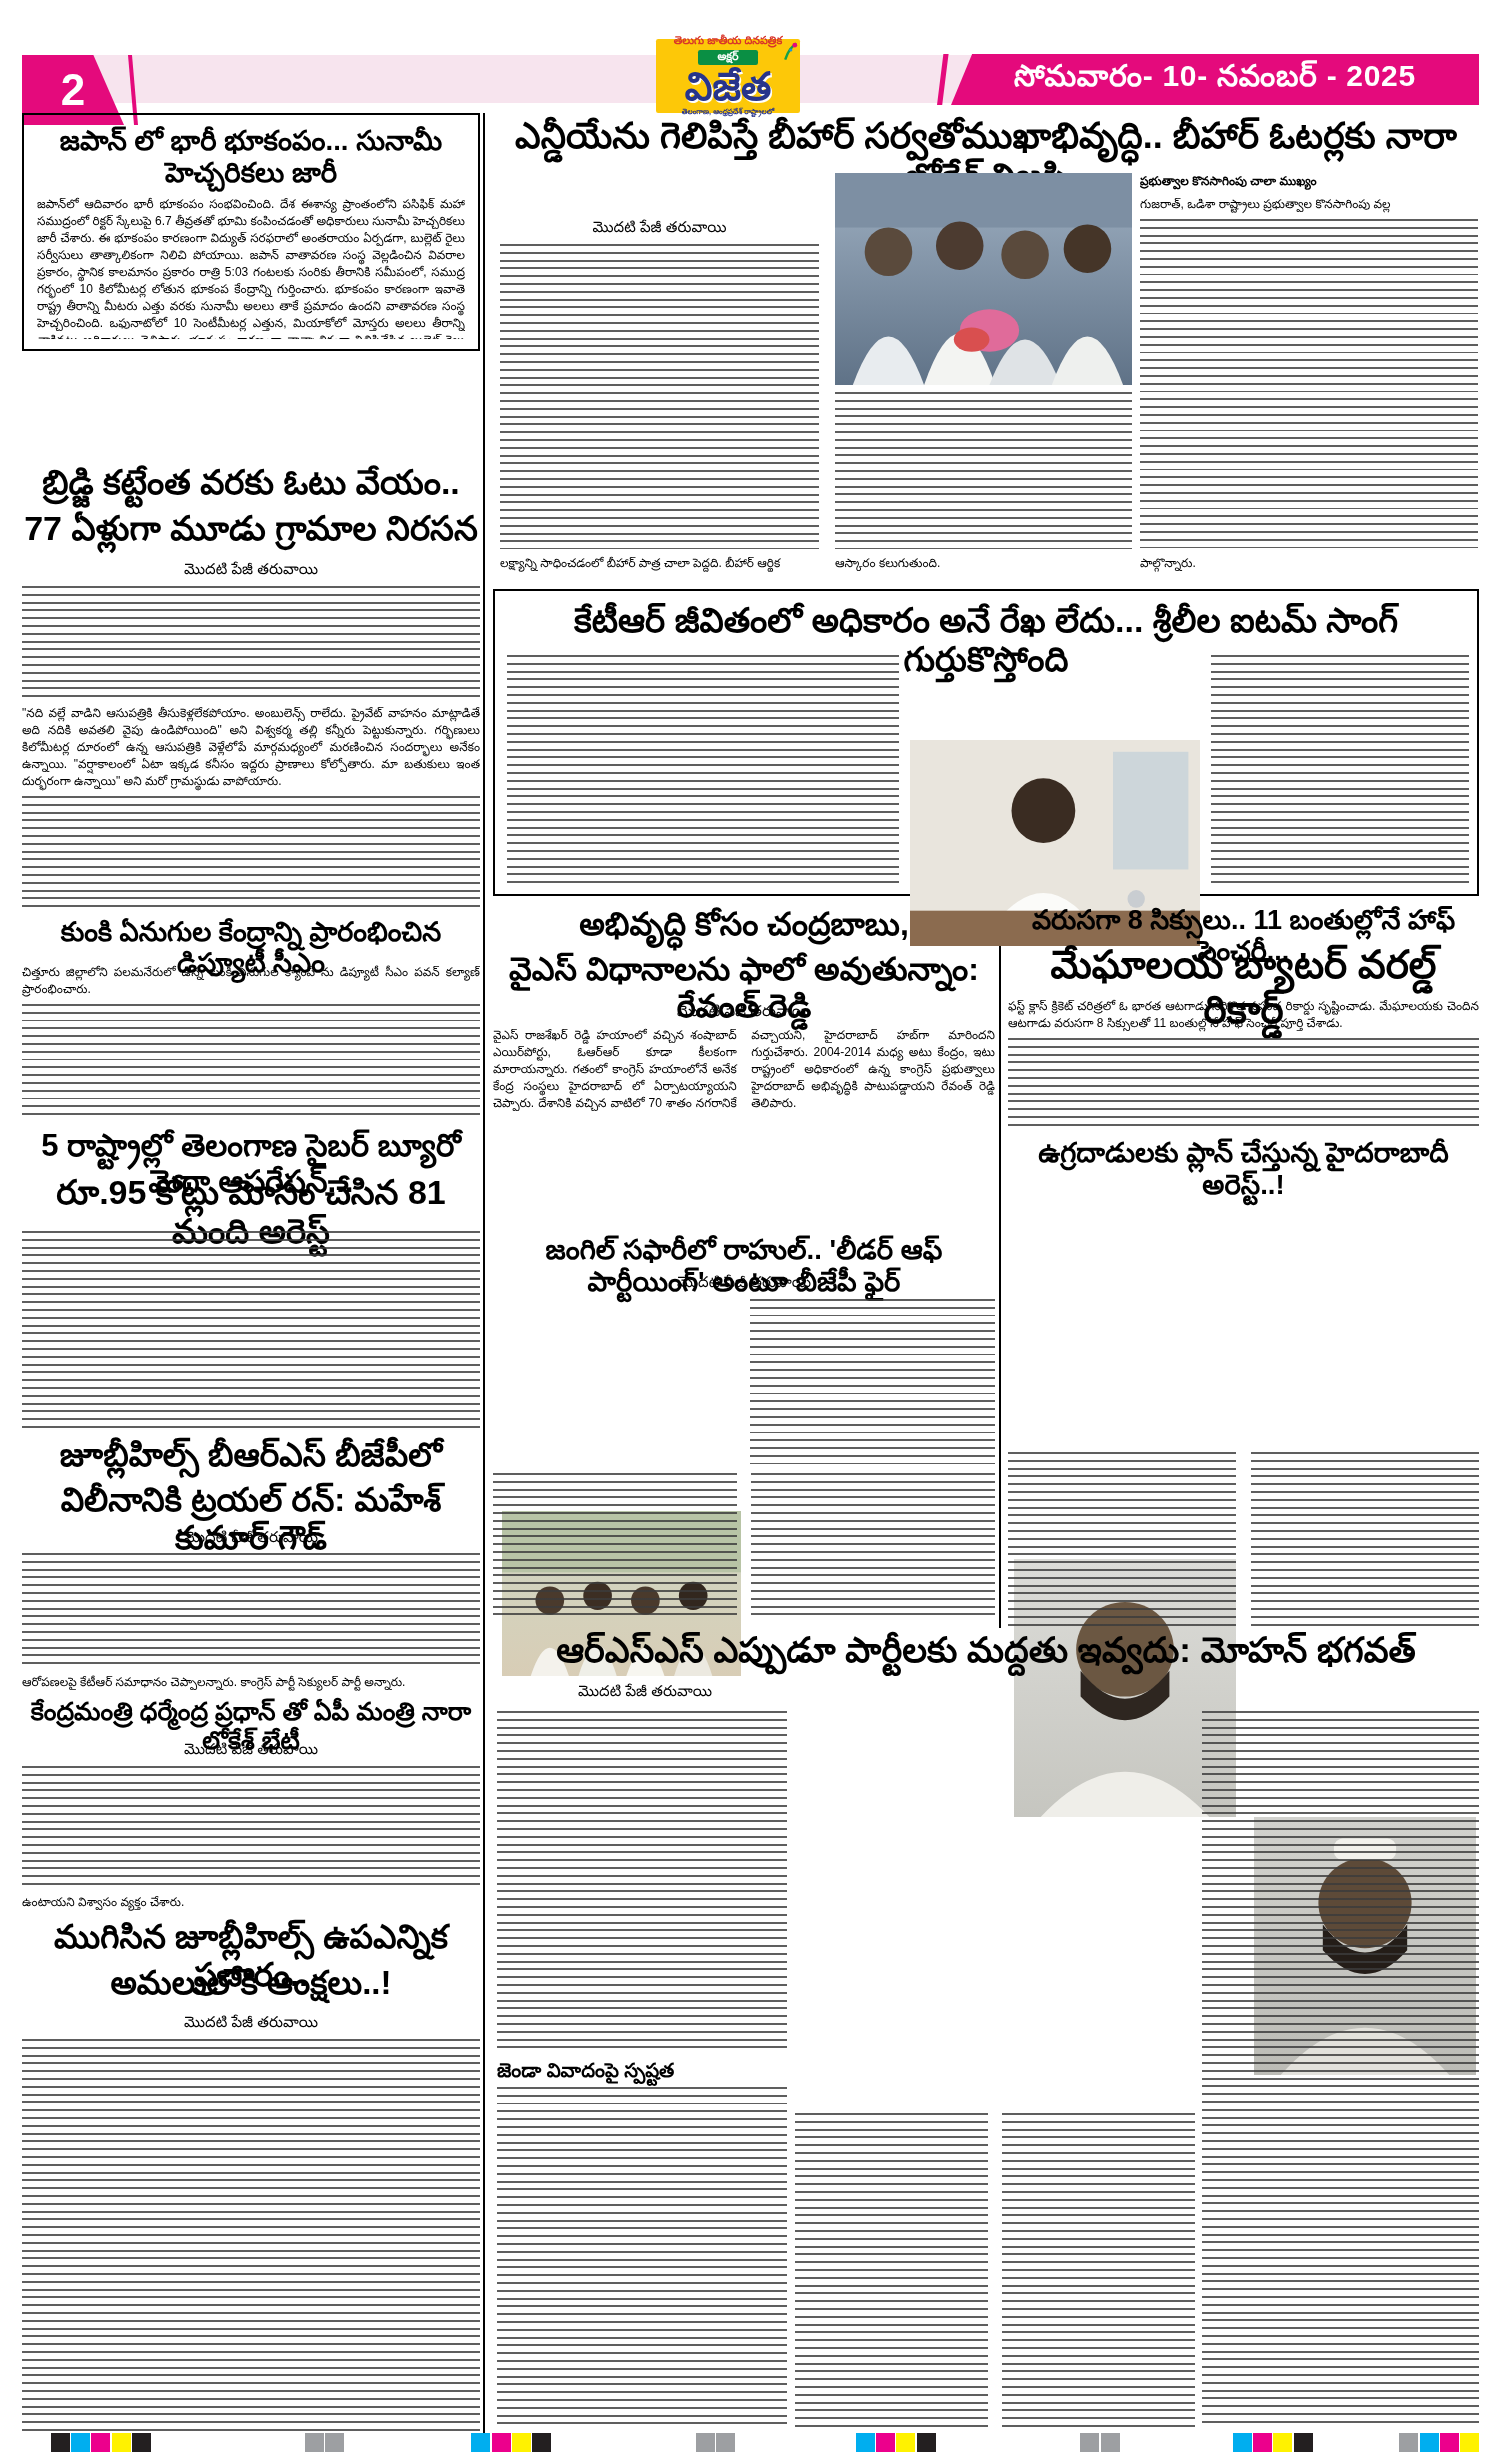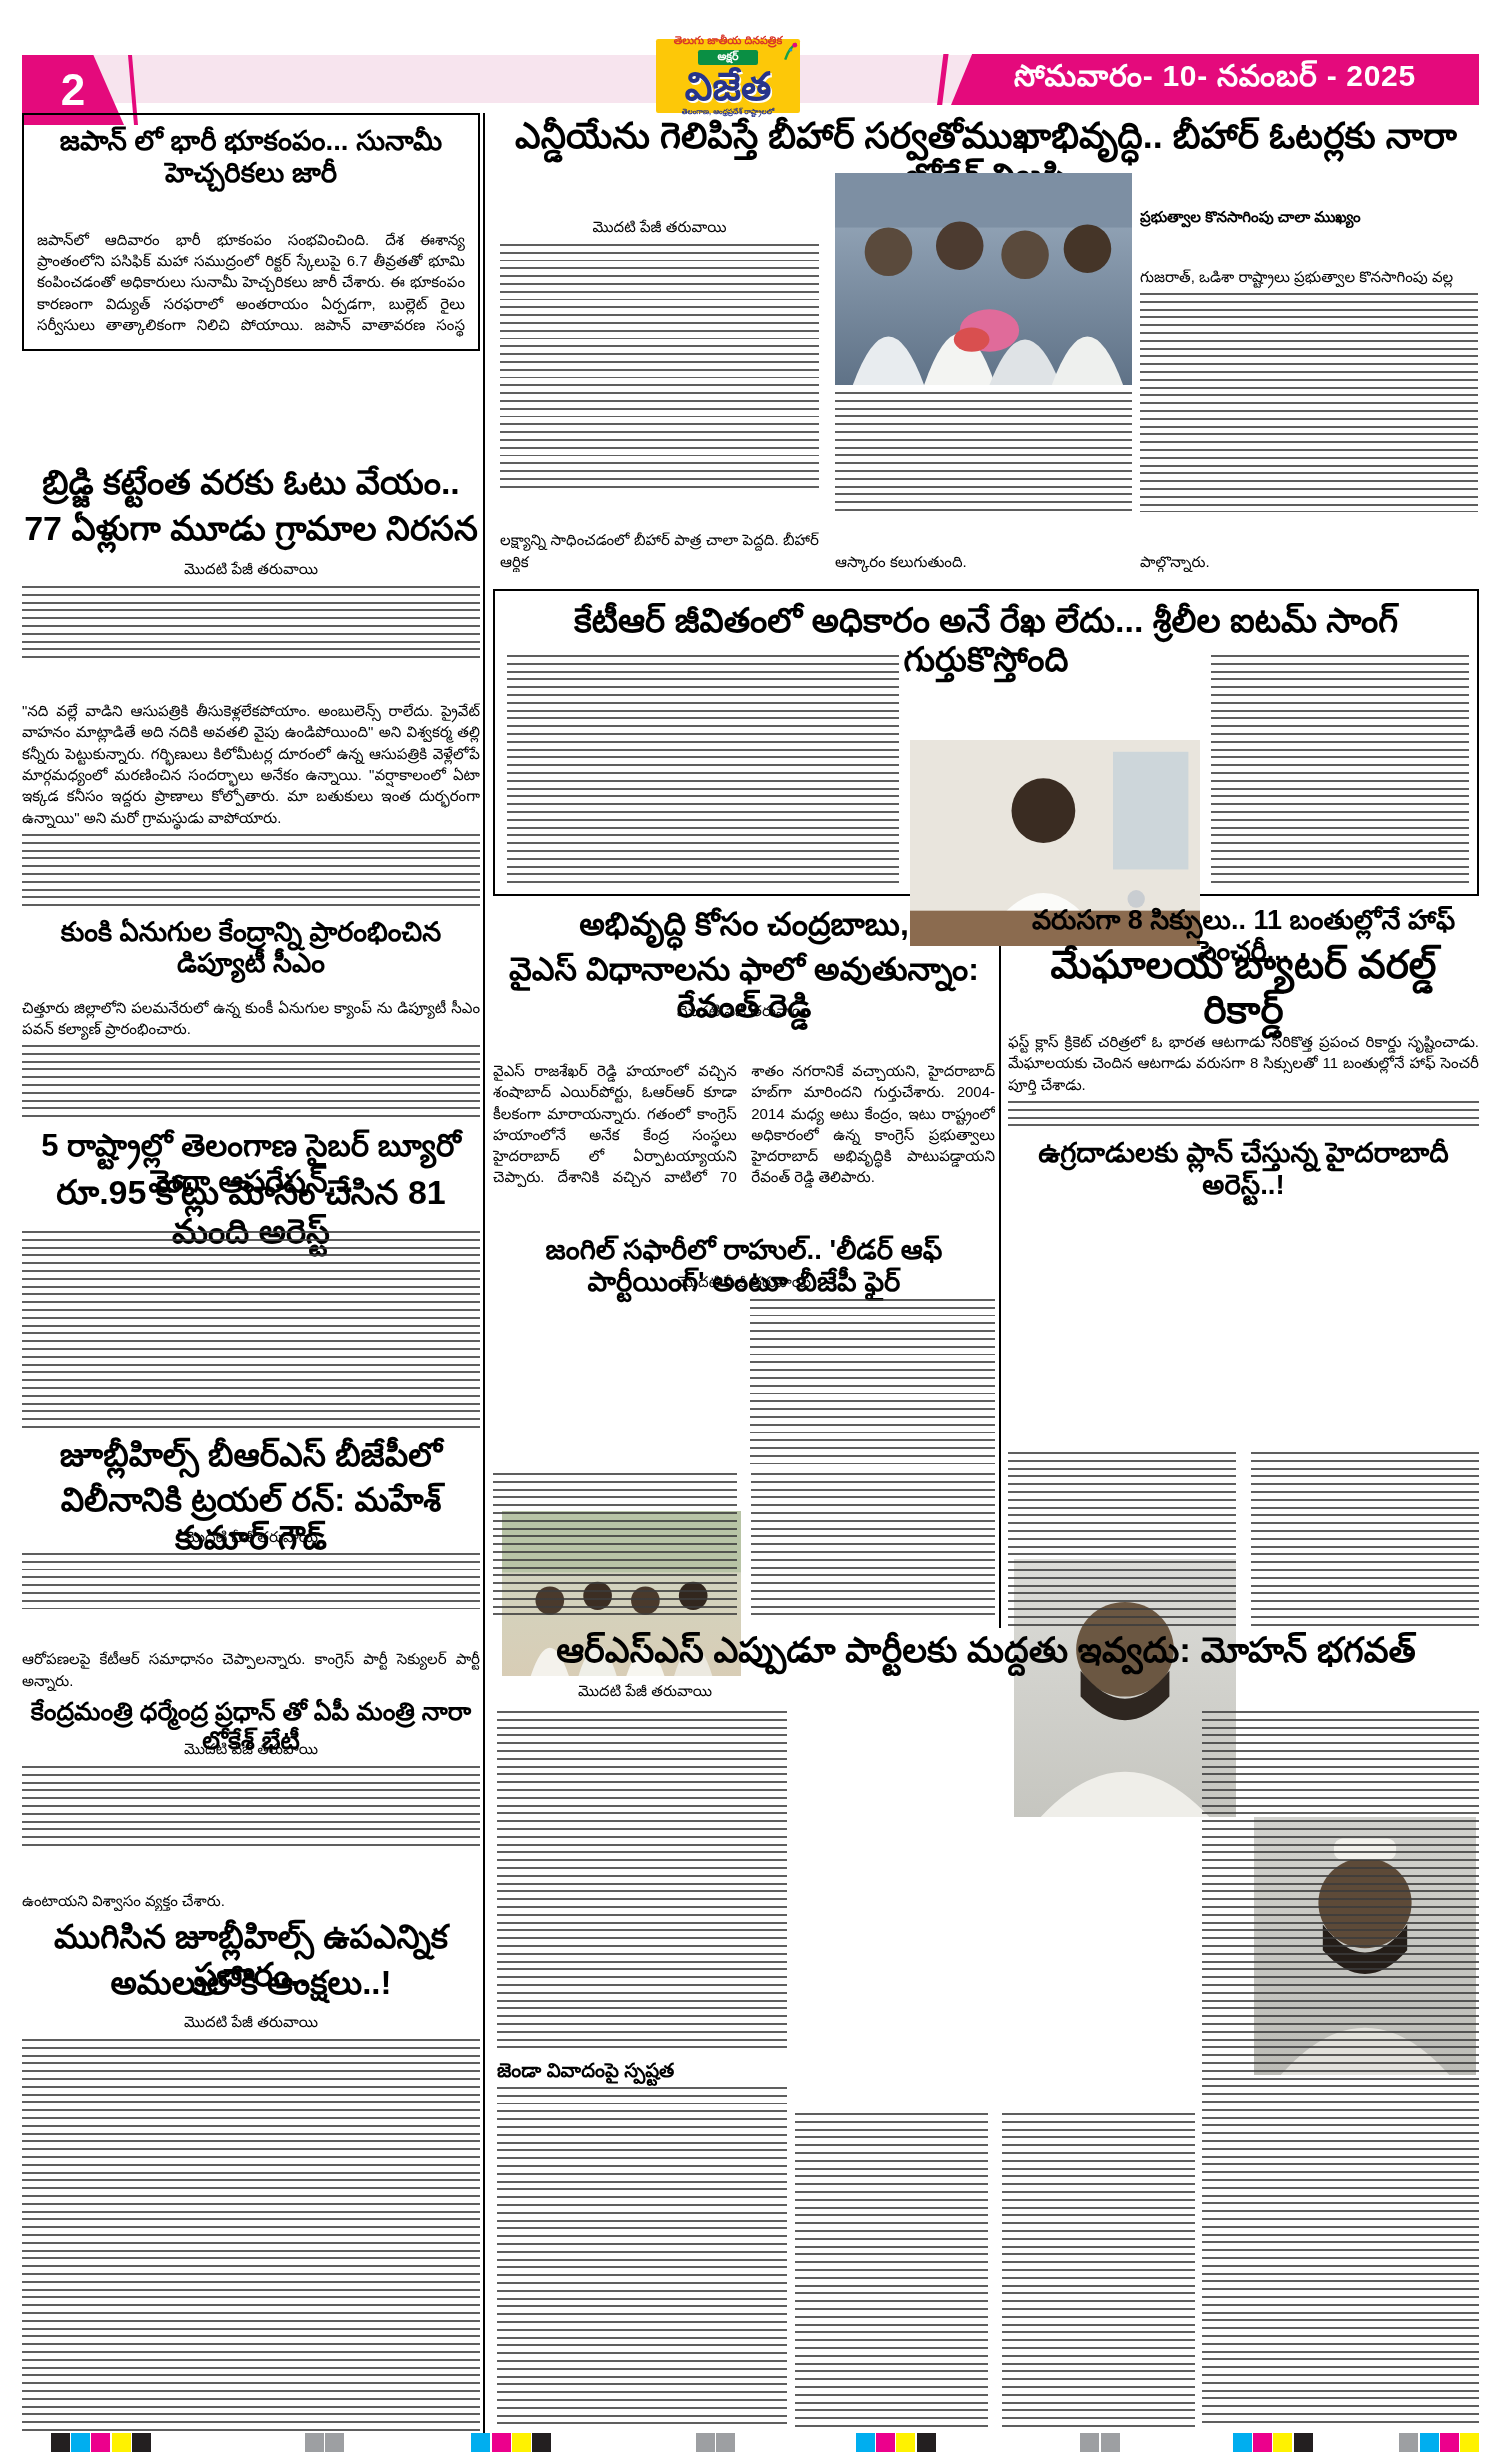--- a/index.html
+++ b/index.html
@@ -15,21 +15,21 @@
   .datebox{display:flex;align-items:center;justify-content:center;font-size:30px;font-weight:700;letter-spacing:0.7px;}
   .logo{background:#fdc808;display:flex;flex-direction:column;align-items:center;justify-content:center;
         text-align:center;gap:1.5px;border-radius:2.2px;}
   .logo .t1{font-size:11px;color:#d8342a;font-weight:700;}
   .logo .badge{background:#0a8f44;color:#fff;font-size:11px;font-weight:700;padding:0 19px;border-radius:2.2px;}
   .logo .title{font-size:39px;font-weight:700;color:#27348b;line-height:1;text-shadow:1.5px 1.5px 0 #fff;}
   .logo .t2{font-size:7.3px;color:#27348b;font-weight:700;}
   
   .hl{font-weight:700;text-align:center;line-height:1.15;}
   .cont{font-size:15px;text-align:center;}
-  .bodytext{font-size:15px;line-height:1.42;text-align:justify;margin-top:33px;}
+  .bodytext{font-size:12px;line-height:1.42;text-align:justify;}
   .lead{font-weight:700;}
   .box{border:2.9px solid #000;}
   .vrule{background:#000;}
   .colblock{display:flex;flex-direction:column;gap:5.8px;overflow:hidden;}
   .fill{flex:1 1 auto;min-height:0;opacity:.82;
         background:repeating-linear-gradient(180deg,#3b3b3b 0 1.9px,transparent 1.9px 7.8px);}
   .fillrow{display:flex;gap:14.5px;}
   .fillrow .fill{width:50%;}
   .twocol{column-count:2;column-gap:14.5px;}
   

